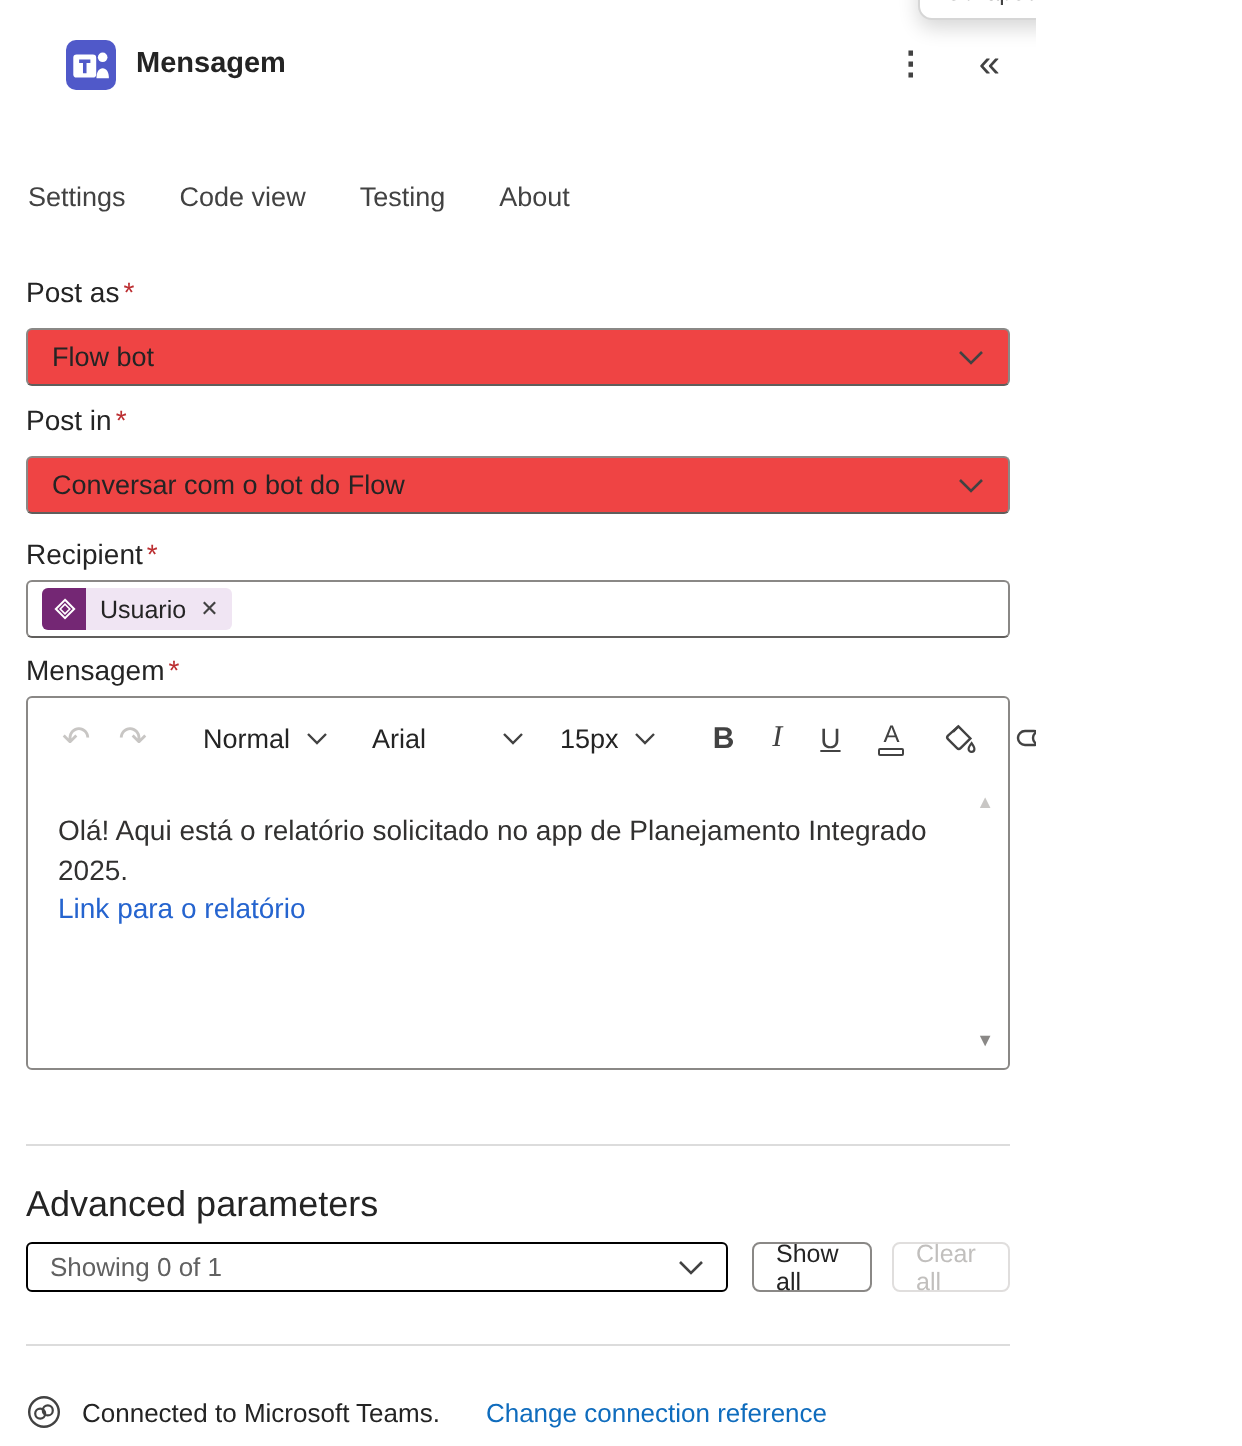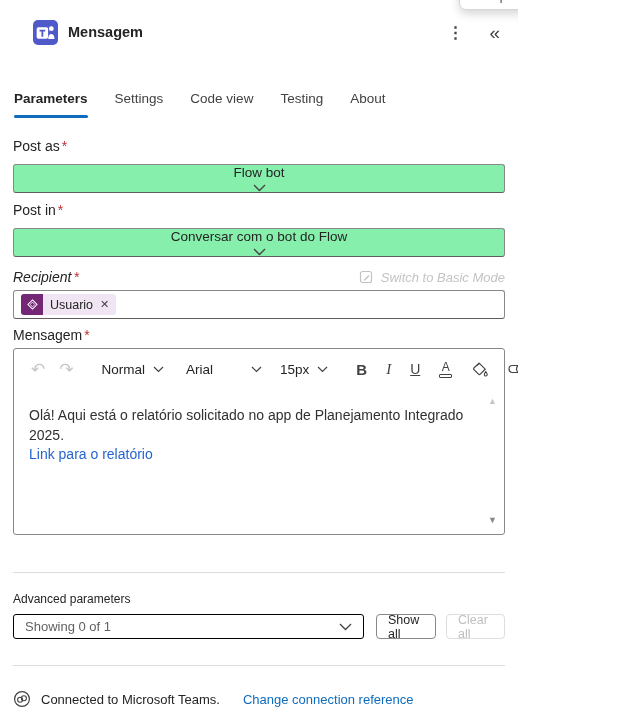--- a/index.html
+++ b/index.html
@@ -23,24 +23,24 @@
   .tab{font-size:13.5px;color:#424242;padding-bottom:12px;position:relative;cursor:pointer;}
   .tab.active{font-weight:bold;color:#242424;}
   .tab-underline{position:absolute;left:0;right:0;bottom:0;height:3px;border-radius:2px;background:#0f6cbd;}
 
   .form{padding:0 13px;}
   .field-label{font-size:14px;color:#242424;}
   .req{color:#bc2f32;margin-left:2px;}
   .mt20{margin-top:20px}.mt9{margin-top:9px}.mt12{margin-top:12px}.mt8{margin-top:8px}
 
   .select-box{margin-top:10px;height:27px;border:1px solid #8a8886;border-bottom-color:#605e5c;border-radius:3px;
-    display:flex;align-items:center;justify-content:space-between;padding:0 12px;font-size:13.5px;color:#242424;cursor:pointer;background:#86efac;flex-direction:column;}
+    display:flex;align-items:center;justify-content:space-between;padding:0 12px;font-size:13.5px;color:#242424;cursor:pointer;background:#ef4444;}
   .chev{flex:0 0 auto;display:block;}
 
-  .label-row{display:flex;justify-content:space-between;font-style:italic;}
+  .label-row{display:flex;justify-content:space-between;}
   .switch-mode{display:flex;align-items:center;gap:7px;font-size:13px;color:#c5c3c1;cursor:default;}
 
   .token-input{margin-top:5px;height:27px;border:1px solid #8a8886;border-bottom-color:#605e5c;border-radius:3px;
     display:flex;align-items:center;padding:0 7px;background:#fff;cursor:text;}
   .token-pill{display:inline-flex;align-items:center;height:21px;border-radius:3px;overflow:hidden;background:#f0e5f3;}
   .token-icon{width:22px;height:21px;background:#742774;display:flex;align-items:center;justify-content:center;}
   .token-text{padding:0 7px;font-size:12.5px;color:#242424;}
   .token-close{padding-right:7px;font-size:11px;color:#424242;cursor:pointer;}
 
   
@@ -65,21 +65,21 @@
   .code-ico{margin-left:auto;margin-right:6px;font-size:13.5px;letter-spacing:1px;color:#424242;cursor:pointer;}
 
   .editor-body{padding:17px 30px 0 15px;font-size:14px;color:#323130;line-height:1.4;}
   .editor-link{color:#2564cf;cursor:pointer;}
   .scroll-up{position:absolute;right:7px;top:47px;font-size:9px;color:#c8c6c4;cursor:pointer;}
   .scroll-down{position:absolute;right:7px;bottom:9px;font-size:9px;color:#8a8886;cursor:pointer;}
 
   .divider{border:none;border-top:1px solid #dcdcdc;margin:37px 0 0;}
   .divider2{border:none;border-top:1px solid #dcdcdc;margin:26px 0 0;}
 
-  .adv-label{margin-top:19px;font-size:12px;color:#242424;}
+  .adv-label{margin-top:19px;font-size:18px;color:#242424;}
   .adv-row{margin-top:8px;display:flex;align-items:center;}
   .adv-drop{width:429px;height:23px;border:1px solid #000000;border-radius:3px;display:flex;align-items:center;
     justify-content:space-between;padding:0 11px;font-size:13px;color:#616161;cursor:pointer;}
   .btn{height:25px;padding:0 11px;border-radius:4px;background:#fff;font-size:12.5px;display:flex;align-items:center;cursor:pointer;box-sizing:border-box;}
   .btn-showall{margin-left:12px;border:1px solid #8a8886;color:#242424;}
   .btn-clearall{margin-left:10px;border:1px solid #e0dedd;color:#c1bfbd;cursor:default;}
 
   .footer{margin-top:24px;display:flex;align-items:center;}
   .conn-text{font-size:13px;color:#242424;margin-left:10px;}
   .conn-link{font-size:13px;color:#0f6cbd;margin-left:23px;cursor:pointer;}
@@ -102,24 +102,20 @@
         <path d="M14.6 18.3c0-3.1 1.3-4.8 3-4.8s3 1.7 3 4.8z" fill="#ffffff"></path>
       </svg>
     </div>
     <div class="header-title">Mensagem</div>
     <div class="header-spacer"></div>
     <div class="more-btn">⋮</div>
     <div class="collapse-btn">«</div>
   </div>
 
   <div class="tabs">
-    <div class="tab active">
-      <span>Parameters</span>
-      <div class="tab-underline"></div>
-    </div>
     <div class="tab">
       <span>Settings</span>
     </div>
     <div class="tab">
       <span>Code view</span>
     </div>
     <div class="tab">
       <span>Testing</span>
     </div>
     <div class="tab">
@@ -145,27 +141,20 @@
     <div class="select-box">
       <span>Conversar com o bot do Flow</span>
       <svg class="chev" width="13" height="8" viewBox="0 0 13 8">
         <path d="M1 1l5.5 5.5L12 1" fill="none" stroke="#424242" stroke-width="1.3"></path>
       </svg>
     </div>
 
     <div class="label-row mt12">
       <div class="field-label">
         <span>Recipient</span><span class="req">*</span>
-      </div>
-      <div class="switch-mode">
-        <svg width="16" height="16" viewBox="0 0 16 16">
-          <path d="M2.5 4.5a2 2 0 0 1 2-2h7a2 2 0 0 1 2 2v7a2 2 0 0 1-2 2h-7a2 2 0 0 1-2-2z" fill="none" stroke="#c5c3c1" stroke-width="1.2"></path>
-          <path d="M6 10.5l4.5-4.5 1 1-4.5 4.5H6z" fill="#c5c3c1"></path>
-        </svg>
-        <span>Switch to Basic Mode</span>
       </div>
     </div>
     <div class="token-input">
       <div class="token-pill">
         <span class="token-icon">
           <svg width="11" height="11" viewBox="0 0 12 12">
             <path d="M6 1l5 5-5 5-5-5z" fill="none" stroke="#ffffff" stroke-width="1.1"></path>
             <path d="M6 3.4L8.6 6 6 8.6 3.4 6z" fill="none" stroke="#ffffff" stroke-width="0.9"></path>
           </svg>
         </span>

